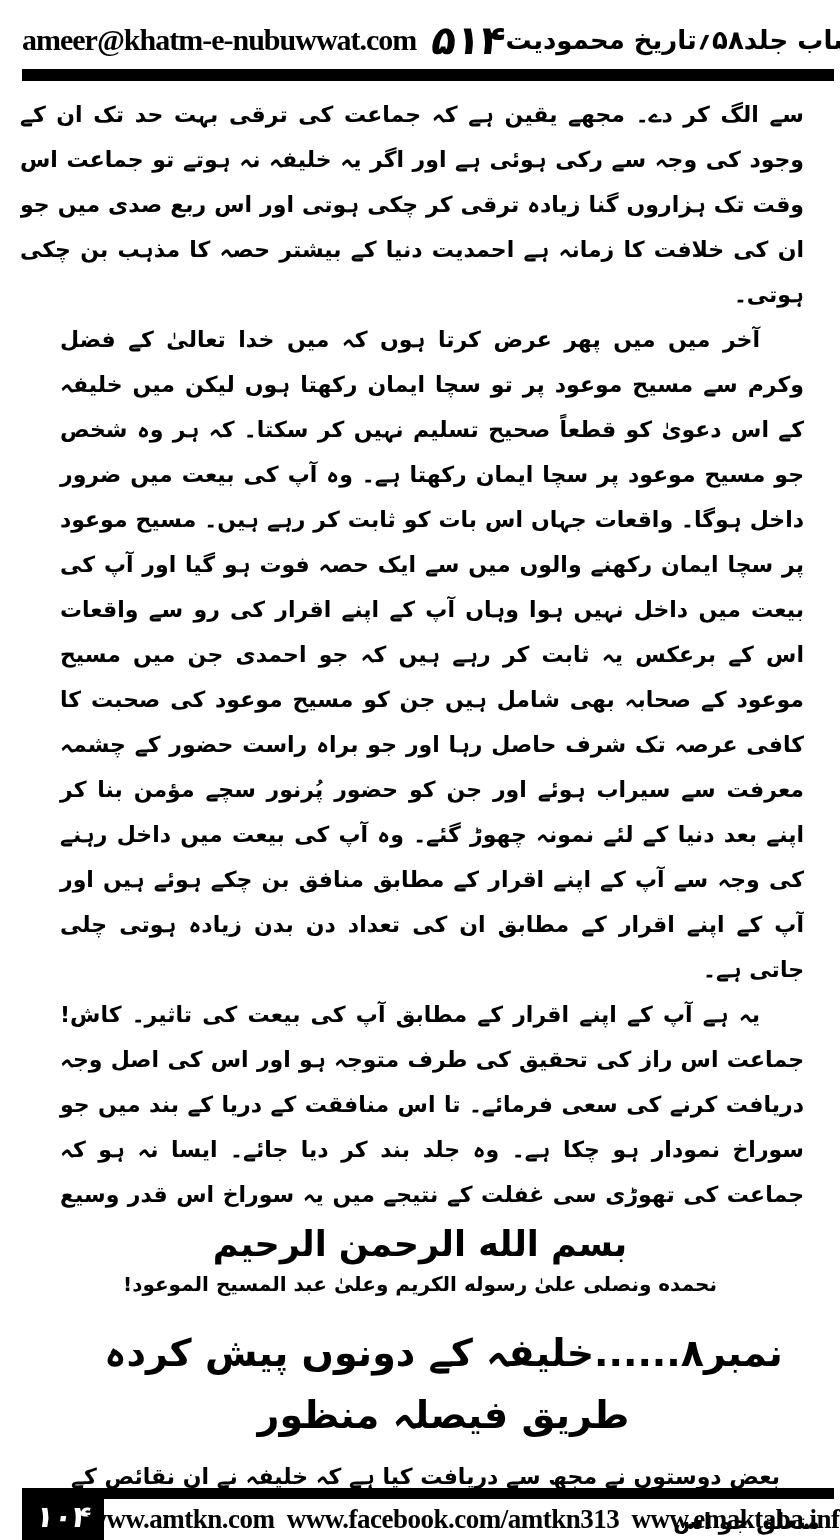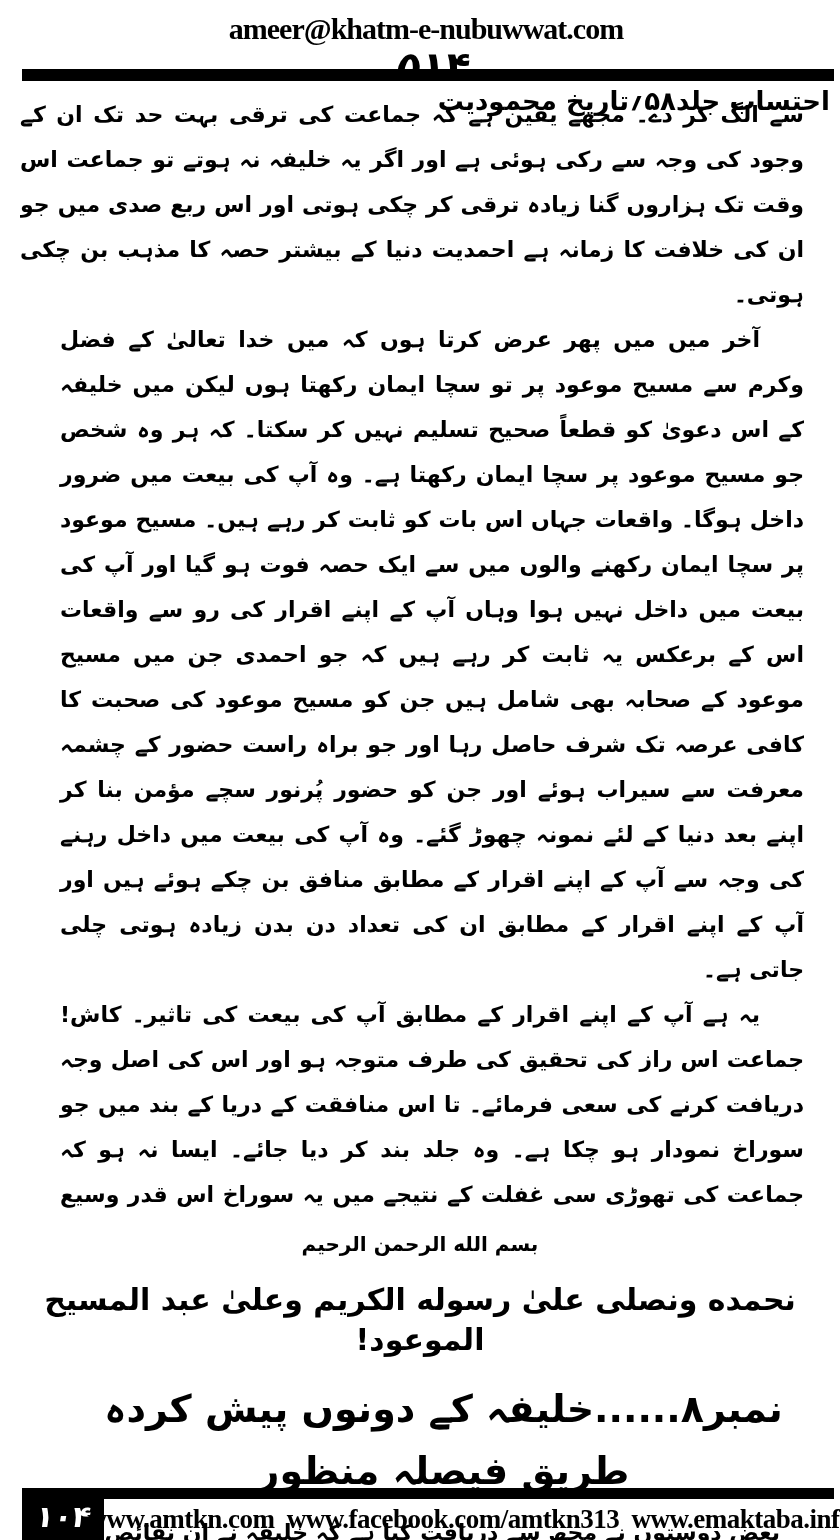--- a/index.html
+++ b/index.html
@@ -5,21 +5,21 @@
   * { margin:0; padding:0; box-sizing:border-box; }
   html,body { background:#e8e8e8; }
   body { font-family:"DejaVu Sans", sans-serif; }
   .page {
     position:relative; width:840px; height:1540px;
     background:#ffffff; color:#000; overflow:hidden; margin:0 auto;
   }
   
   .masthead {
     position:absolute; top:12px; left:22px; right:10px; height:56px;
-    display:flex; align-items:center;flex-direction:column;
+    display:flex; align-items:center;
   }
   .email {
     font-family:"Liberation Serif", serif; font-weight:bold;
     font-size:30px; letter-spacing:-1px; white-space:nowrap;
   }
   .pagenum-top {
     font-size:40px; font-weight:bold; margin-left:16px;
     transform:skewX(-8deg); line-height:1;
   }
   .booktitle {
@@ -33,22 +33,22 @@
     overflow:hidden; direction:rtl; text-align:justify;
     font-size:22px; font-weight:bold; line-height:45px;
   }
   .para { text-align:justify; }
   .para.indent { text-indent:44px;margin-left:40px; }
   
   .bottomblock {
     position:absolute; top:1224px; left:20px; right:20px;
     direction:rtl; text-align:center;
   }
-  .bismillah { font-size:20px; font-weight:bold; line-height:40px; margin-bottom:16px; }
-  .tahmid    { font-size:30px; font-weight:bold; line-height:40px; }
+  .bismillah { font-size:35px; font-weight:bold; line-height:40px; margin-bottom:0; }
+  .tahmid    { font-size:20px; font-weight:bold; line-height:40px; }
   .heading   { font-size:38px; font-weight:bold; line-height:62px; margin-top:18px;margin-left:47px; }
   .sectline  {
     font-size:22px; font-weight:bold; line-height:45px; margin-top:8px;
     text-align:right; text-indent:40px; padding-left:14px;
   }
   
   .footer-rule { position:absolute; left:22px; right:6px; top:1488px; height:11px; background:#000; }
   .pagebox {
     position:absolute; left:22px; top:1493px; width:82px; height:47px;
     background:#000; color:#fff; display:flex; align-items:center; justify-content:center;

